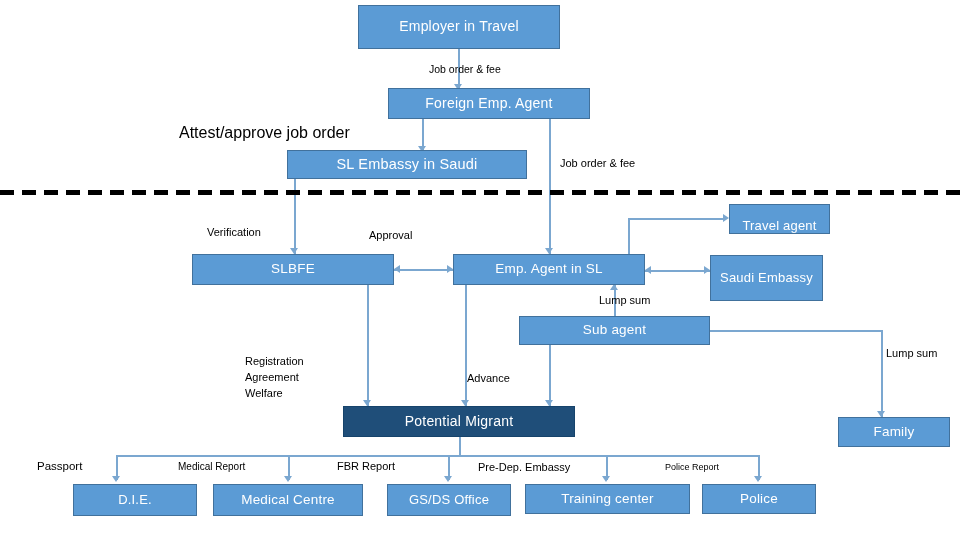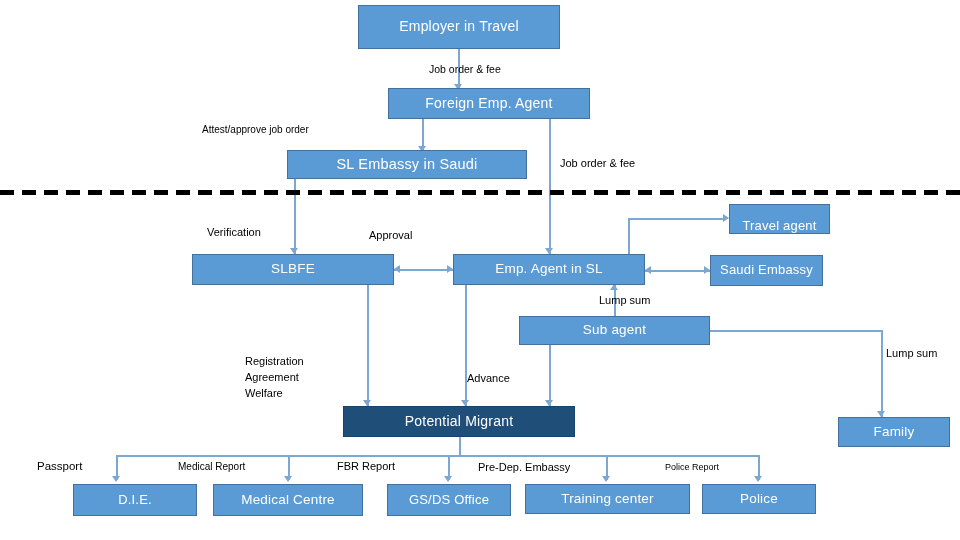--- a/index.html
+++ b/index.html
@@ -162,21 +162,21 @@
   </div>
 
   <div class="node" style="left:192px; top:254px; width:202px; height:31px; font-size:13.5px;">
     <span>SLBFE</span>
   </div>
 
   <div class="node" style="left:453px; top:254px; width:192px; height:31px; font-size:13.5px;">
     <span>Emp. Agent in SL</span>
   </div>
 
-  <div class="node" style="left:710px; top:255px; width:113px; height:31px; font-size:13px;">
+  <div class="node" style="left:710px; top:255px; width:113px; height:46px; font-size:13px;">
     <span>Saudi Embassy</span>
   </div>
 
   <div class="node" style="left:519px; top:316px; width:191px; height:29px; font-size:13.5px;">
     <span>Sub agent</span>
   </div>
 
   <div class="node dark" style="left:343px; top:406px; width:232px; height:31px; font-size:14px;">
     <span>Potential Migrant</span>
   </div>
@@ -200,21 +200,21 @@
   <div class="node" style="left:525px; top:484px; width:165px; height:30px; font-size:13.5px;justify-content:center;">
     <span>Training center</span>
   </div>
 
   <div class="node" style="left:702px; top:484px; width:114px; height:30px; font-size:13.5px;">
     <span>Police</span>
   </div>
 
   <div class="label" style="left:429px; top:64px; font-size:10.5px;">Job order &amp; fee</div>
 
-  <div class="label" style="left:202px; top:124px; font-size:10px;">Attest/approve job order</div>
+  <div class="label" style="left:179px; top:124px; font-size:16px;">Attest/approve job order</div>
 
   <div class="label" style="left:560px; top:157px; font-size:11px;">Job order &amp; fee</div>
 
   <div class="label" style="left:207px; top:226px; font-size:11px;">Verification</div>
 
   <div class="label" style="left:369px; top:229px; font-size:11px;">Approval</div>
 
   <div class="label" style="left:599px; top:294px; font-size:11px;">Lump sum</div>
 
   <div class="label multi" style="left:245px; top:334px; font-size:11px;margin-top:20px;">Registration

